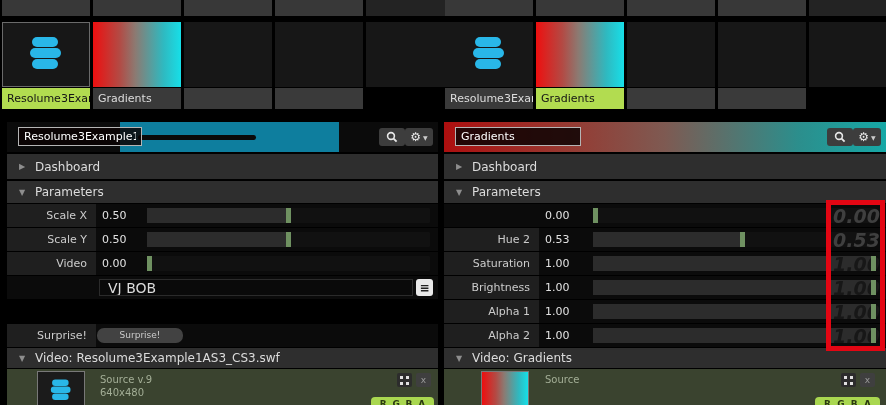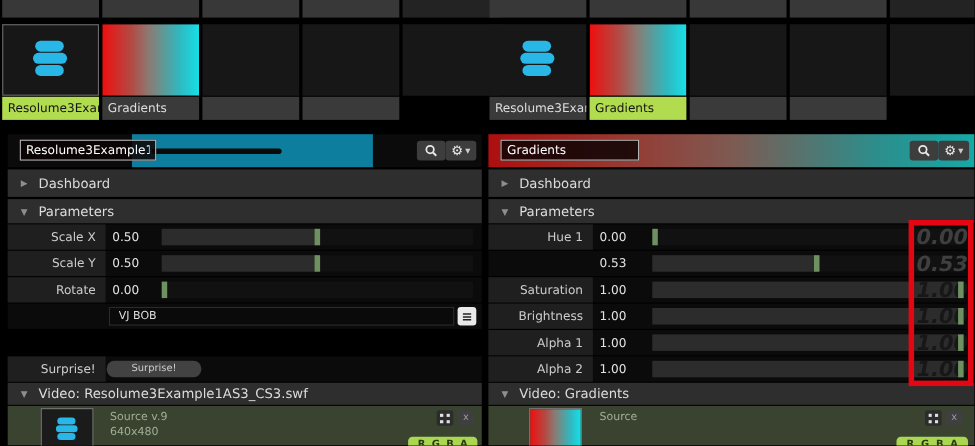--- a/index.html
+++ b/index.html
@@ -54,21 +54,21 @@
   #panel-left .param-value{left:95px;}
   #panel-right .param-value{left:101px;}
   .slider{position:absolute;top:4px;width:283px;height:15px;background:#111;border-radius:1px;}
   #panel-left .slider{left:140px;}
   #panel-right .slider{left:149px;}
   .fill{position:absolute;left:0;top:0;height:100%;background:#2c2c2c;z-index:1;}
   .handle{position:absolute;top:0;width:5px;height:100%;background:#6f9161;z-index:3;}
 
   .footer-input{position:absolute;left:92px;top:3px;width:314px;height:17px;box-sizing:border-box;
                 background:#0a0a0a;border:1px solid #2b2b2b;color:#ddd;
-                font-family:"DejaVu Sans",sans-serif;font-size:10px;padding:0 8px;outline:none;}
+                font-family:"DejaVu Sans",sans-serif;font-size:14px;padding:0 8px;outline:none;}
   .hamburger-btn{position:absolute;left:409px;top:3px;width:17px;height:17px;background:#e9e9e9;
                  border-radius:3px;color:#222;font-size:12px;font-weight:bold;
                  display:flex;align-items:center;justify-content:center;cursor:pointer;}
   .checkbox{position:absolute;left:93px;top:5px;width:13px;height:13px;background:#a9d750;
             border:1px solid #777;border-radius:3px;box-sizing:border-box;cursor:pointer;}
   .surprise-btn{position:absolute;left:90px;top:4px;width:86px;height:15px;background:#424242;
                 border-radius:7px;color:#ccc;font-size:9px;line-height:15px;text-align:center;cursor:pointer;}
 
   
   .ghost{position:absolute;left:382px;width:54px;top:0;height:23px;line-height:24px;
@@ -215,21 +215,21 @@
   </div>
   <div class="param-row" style="top:228px;text-decoration:underline;">
     <div class="param-label">Scale Y</div>
     <div class="param-value">0.50</div>
     <div class="slider">
       <div class="fill" style="width: 50%;"></div>
       <div class="handle" style="left: calc(50% - 2.5px);"></div>
     </div>
   </div>
   <div class="param-row" style="top:252px;">
-    <div class="param-label">Rotate</div>
+    <div class="param-label">Video</div>
     <div class="param-value">0.00</div>
     <div class="slider">
       <div class="fill" style="width: 0%;"></div>
       <div class="handle" style="left: calc(0% + 0px);"></div>
     </div>
   </div>
   <div class="param-row" style="top:276px;">
     <input class="footer-input" value="VJ BOB" style="">
     <div class="hamburger-btn">
         <span>≡</span>
@@ -297,29 +297,29 @@
   <div class="section-row" style="top:154px;height:25px;">
     <span class="tri">▶</span>
     <span>Dashboard</span>
   </div>
   <div class="section-row" style="top:181px;height:22px;">
     <span class="tri">▼</span>
     <span>Parameters</span>
   </div>
 
   <div class="param-row" style="top:204px;">
-    <div class="param-label">Hue 1</div>
     <div class="param-value">0.00</div>
     <div class="slider">
       <div class="fill" style="width: 0%;"></div>
       <div class="handle" style="left: calc(0% + 0px);"></div>
     </div>
     <div class="ghost ghost-light">0.00</div>
   </div>
   <div class="param-row" style="top:228px;">
+    <div class="param-label">Hue 2</div>
     <div class="param-value">0.53</div>
     <div class="slider">
       <div class="fill" style="width: 53%;"></div>
       <div class="handle" style="left: calc(53% - 2.65px);"></div>
     </div>
     <div class="ghost ghost-light">0.53</div>
   </div>
   <div class="param-row" style="top:252px;">
     <div class="param-label">Saturation</div>
     <div class="param-value">1.00</div>

